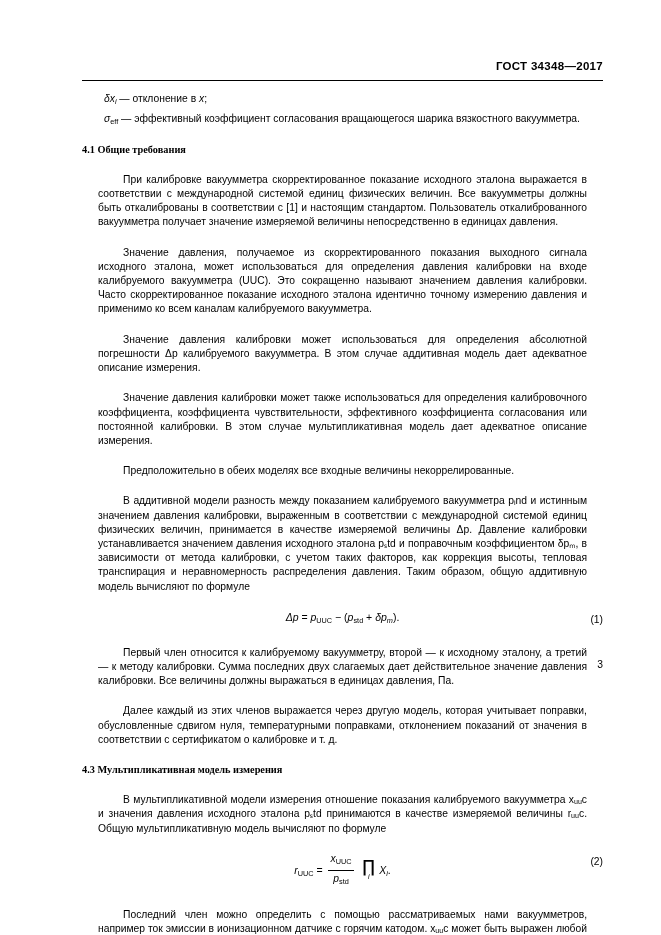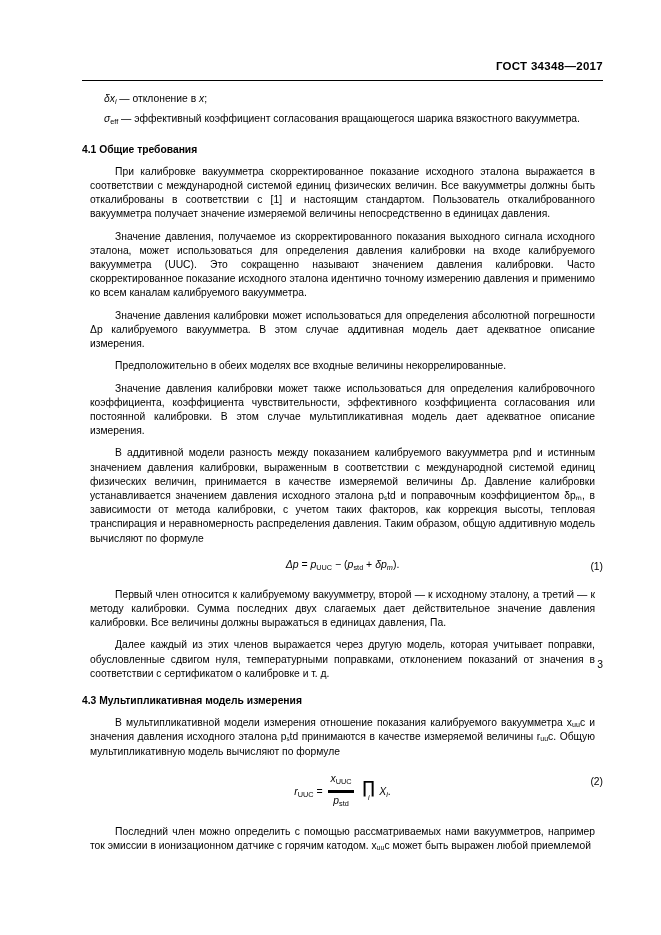--- a/index.html
+++ b/index.html
@@ -63,23 +63,24 @@
   }
   h2.sect {
     font-size: 11px;
     font-weight: bold;
     margin: 17px 0 10px 0;
   }
   h3.sub {
     font-size: 10.3px;
     font-weight: bold;
     margin: 13px 0 6px 0;
+    font-family: Liberation Serif, serif;
   }
   p.para {
-    margin: 8px;
+    margin: 16px;
     text-indent: 25px;
   }
   .formula-row {
     position: relative;
     margin: 11px 0 11px 0;
     height: 20px;
   }
   .formula-row.tall {
     height: 40px;
     margin: 13px 0 13px 0;
@@ -99,21 +100,21 @@
   }
   .frac {
     display: inline-block;
     vertical-align: middle;
     text-align: center;
     margin: 0 2px;
   }
   .frac .num {
     display: block;
     padding: 0 3px 1px 3px;
-    border-bottom: 3px solid #000000;
+    border-bottom: 1px solid #000000;
     font-size: 10.3px;
   }
   .frac .den {
     display: block;
     padding: 1px 3px 0 3px;
     font-size: 10.3px;
   }
   .prod {
     display: inline-block;
     vertical-align: middle;
@@ -156,22 +157,22 @@
       <div class="defline">
         <span class="it">σ</span><sub>eff</sub> — эффективный коэффициент согласования вращающегося шарика вязкостного вакуумметра.
       </div>
     </div>
 
 
     <h3 class="sub">4.1 Общие требования</h3>
     <p class="para">При калибровке вакуумметра скорректированное показание исходного эталона выражается в соответствии с международной системой единиц физических величин. Все вакуумметры должны быть откалиброваны в соответствии с [1] и настоящим стандартом. Пользователь откалиброванного вакуумметра получает значение измеряемой величины непосредственно в единицах давления.</p>
     <p class="para">Значение давления, получаемое из скорректированного показания выходного сигнала исходного эталона, может использоваться для определения давления калибровки на входе калибруемого вакуумметра (UUC). Это сокращенно называют значением давления калибровки. Часто скорректированное показание исходного эталона идентично точному измерению давления и применимо ко всем каналам калибруемого вакуумметра.</p>
     <p class="para">Значение давления калибровки может использоваться для определения абсолютной погрешности Δp калибруемого вакуумметра. В этом случае аддитивная модель дает адекватное описание измерения.</p>
+    <p class="para">Значение давления калибровки может также использоваться для определения калибровочного коэффициента, коэффициента чувствительности, эффективного коэффициента согласования или постоянной калибровки. В этом случае мультипликативная модель дает адекватное описание измерения.</p>
     <p class="para">Предположительно в обеих моделях все входные величины некоррелированные.</p>
-    <p class="para">Значение давления калибровки может также использоваться для определения калибровочного коэффициента, коэффициента чувствительности, эффективного коэффициента согласования или постоянной калибровки. В этом случае мультипликативная модель дает адекватное описание измерения.</p>
 
     <p class="para">В аддитивной модели разность между показанием калибруемого вакуумметра pᵢnd и истинным значением давления калибровки, выраженным в соответствии с международной системой единиц физических величин, принимается в качестве измеряемой величины Δp. Давление калибровки устанавливается значением давления исходного эталона pₛtd и поправочным коэффициентом δpₘ, в зависимости от метода калибровки, с учетом таких факторов, как коррекция высоты, тепловая транспирация и неравномерность распределения давления. Таким образом, общую аддитивную модель вычисляют по формуле</p>
 
     <div class="formula-row">
       <div class="formula-center">
         <span class="it">Δp</span> = <span class="it">p</span><sub>UUC</sub> − (<span class="it">p</span><sub>std</sub> + <span class="it">δp</span><sub class="it">m</sub>).
       </div>
       <div class="formula-num">(1)</div>
     </div>
 

